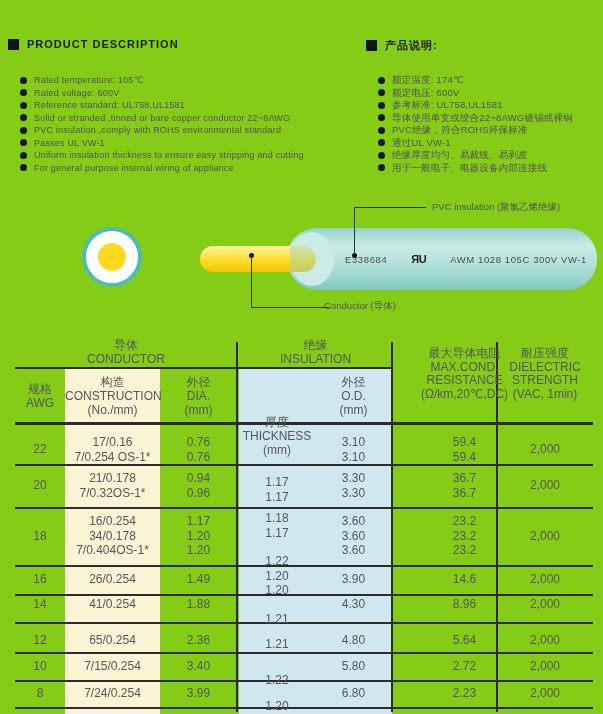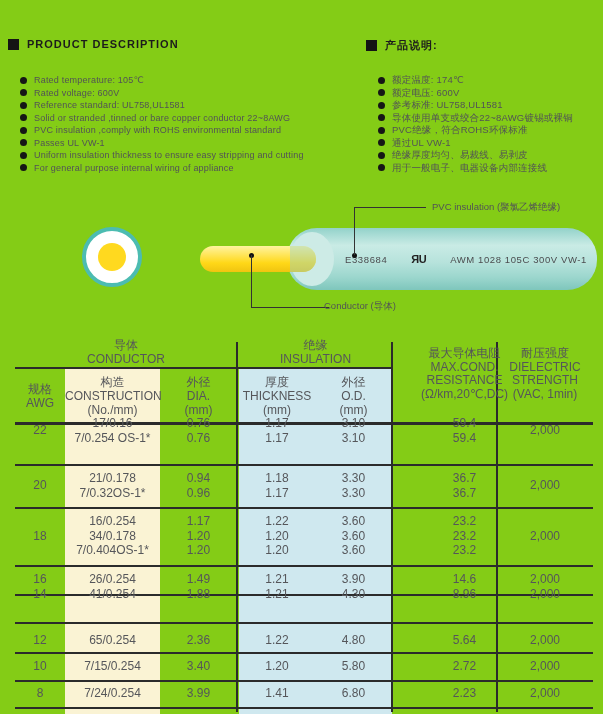--- a/index.html
+++ b/index.html
@@ -45,21 +45,21 @@
   .bg-blue{left:224px;width:153px;background:#cfe8ef;}
   .vline{position:absolute;top:6px;height:370px;width:2px;background:#2b2b2b;z-index:2;}
   .hline{position:absolute;height:2px;background:#2b2b2b;z-index:2;}
   .hline.thin{height:1.5px;}
   .hline.heavy{height:3px;}
   .thead-cell{position:absolute;text-align:center;white-space:pre-line;z-index:3;color:#55565a;}
   .group-h{top:3px;line-height:13.5px;}
   .sub-h{top:39px;line-height:14px;}
   .quad-h{top:11px;line-height:13.5px;}
   .c-awg{left:0;width:50px;} .c-con{left:50px;width:95px;} .c-dia{left:145px;width:77px;}
-  .c-thk{left:224px;width:76px;} .c-od{left:300px;width:77px;}
+  .c-thk{left:224px;width:76px;margin-top:40px;} .c-od{left:300px;width:77px;}
   .c-res{left:377px;width:105px;padding-left:20px;} .c-die{left:482px;width:96px;}
   .g-con{left:0;width:222px;} .g-ins{left:224px;width:153px;}
   .trow{position:absolute;left:0;width:578px;z-index:3;}
   .cell{position:absolute;top:0;height:100%;display:flex;align-items:center;justify-content:center;
         text-align:center;white-space:pre-line;line-height:14.5px;color:#55565a;}
 </style>
 </head>
 <body>
 
 <div class="page">
@@ -215,21 +215,21 @@
     <div class="thead-cell sub-h c-dia">外径
 DIA.
 (mm)</div>
     <div class="thead-cell sub-h c-thk">厚度
 THICKNESS
 (mm)</div>
     <div class="thead-cell sub-h c-od">外径
 O.D.
 (mm)</div>
 
-    <div class="trow" style="top:77px;height:35px;">
+    <div class="trow" style="top:96px;height:35px;">
       <div class="cell c-awg">22</div>
       <div class="cell c-con">17/0.16
 7/0.254 OS-1*</div>
       <div class="cell c-dia">0.76
 0.76</div>
       <div class="cell c-thk">1.17
 1.17</div>
       <div class="cell c-od">3.10
 3.10</div>
       <div class="cell c-res">59.4
@@ -271,21 +271,21 @@
     </div>
     <div class="trow" style="top:229px;height:29px;">
       <div class="cell c-awg">16</div>
       <div class="cell c-con">26/0.254</div>
       <div class="cell c-dia">1.49</div>
       <div class="cell c-thk">1.21</div>
       <div class="cell c-od">3.90</div>
       <div class="cell c-res">14.6</div>
       <div class="cell c-die">2,000</div>
     </div>
-    <div class="trow" style="top:248px;height:20px;">
+    <div class="trow" style="top:258px;height:20px;">
       <div class="cell c-awg">14</div>
       <div class="cell c-con">41/0.254</div>
       <div class="cell c-dia">1.88</div>
       <div class="cell c-thk">1.21</div>
       <div class="cell c-od">4.30</div>
       <div class="cell c-res">8.96</div>
       <div class="cell c-die">2,000</div>
     </div>
     <div class="trow" style="top:286px;height:36px;">
       <div class="cell c-awg">12</div>

